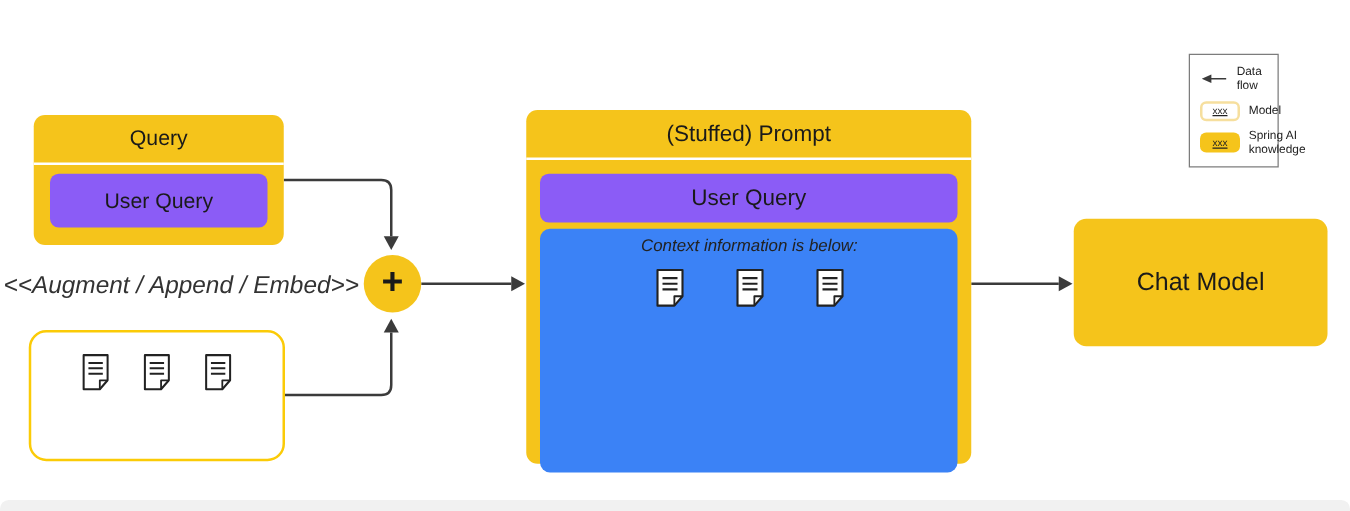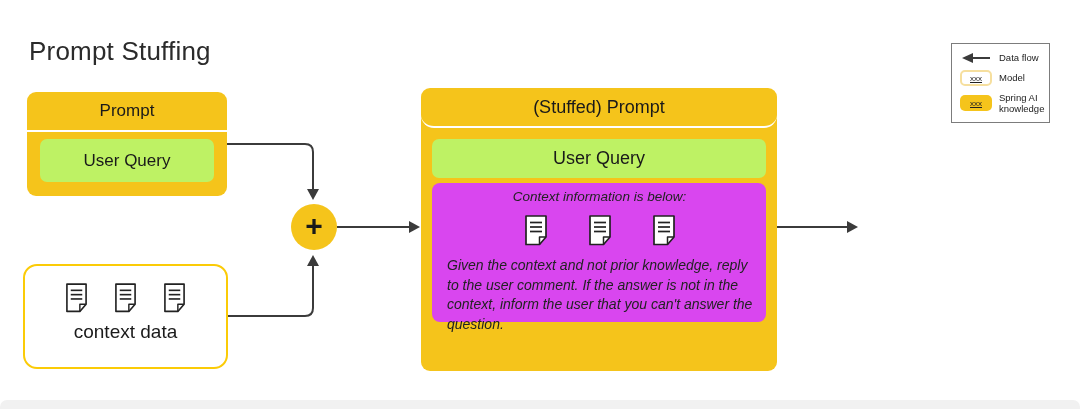--- a/index.html
+++ b/index.html
@@ -7,34 +7,34 @@
     position:relative;width:1080px;height:409px;overflow:hidden;
     font-family:"Liberation Sans","DejaVu Sans",sans-serif;
     color:#1f1f1f;background:#ffffff;
   }
   .abs{position:absolute;}
 
   
   .page-title{left:29px;top:36px;font-size:26px;font-weight:500;color:#2b2b2b;letter-spacing:.2px;}
 
   
-  .legend{left:951px;top:43px;width:99px;border:1px solid #7c7c7c;background:#fff;
+  .legend{left:951px;top:43px;width:72px;border:1px solid #7c7c7c;background:#fff;
           box-sizing:border-box;padding:8px 5px 7px 8px;display:flex;flex-direction:column;gap:6px;}
   .legend-row{display:flex;align-items:center;gap:7px;}
   .legend-label{font-size:9.5px;color:#222;line-height:1.2;}
   .chip{width:32px;height:16px;border-radius:5px;display:flex;align-items:center;justify-content:center;
         font-size:8px;color:#222;box-sizing:border-box;flex:0 0 auto;text-decoration:underline;}
   .chip-data{background:#fff;border:2px solid #f6df9e;}
   .chip-spring{background:#f5c41b;}
 
   
   .ynode{background:#f5c41b;border-radius:9px;box-sizing:border-box;}
   .ynode-header{display:flex;align-items:center;justify-content:center;
                 border-bottom:2px solid #ffffff;color:#1a1a1a;}
-  .white-sub{background:#bef264;border-radius:7px;display:flex;align-items:center;justify-content:center;
+  .white-sub{background:#8b5cf6;border-radius:7px;display:flex;align-items:center;justify-content:center;
              color:#1a1a1a;}
 
   
   .prompt-box{left:27px;top:92px;width:200px;height:104px;}
   .prompt-box .ynode-header{height:38px;font-size:17px;}
   .prompt-inner{left:40px;top:139px;width:174px;height:43px;font-size:17px;}
 
   
   .augment{left:2px;top:217px;width:286px;text-align:center;font-size:19.5px;font-style:italic;color:#333;}
 
@@ -44,23 +44,23 @@
                font-size:30px;font-weight:bold;color:#1a1a1a;line-height:1;padding-bottom:3px;box-sizing:border-box;}
 
   
   .context-box{left:23px;top:264px;width:205px;height:105px;background:#fff;border:2.5px solid #fbcb07;
                border-radius:14px;box-sizing:border-box;display:flex;flex-direction:column;align-items:center;}
   .context-box .icons{display:flex;gap:26px;margin-top:15px;}
   .context-label{font-size:19px;color:#1a1a1a;margin-top:6px;}
 
   
   .stuffed-box{left:421px;top:88px;width:356px;height:283px;}
-  .stuffed-box .ynode-header{height:38px;font-size:18px;border-radius:13px;}
+  .stuffed-box .ynode-header{height:38px;font-size:18px;}
   .stuffed-uq{left:432px;top:139px;width:334px;height:39px;font-size:18px;}
-  .stuffed-ctx{left:432px;top:183px;width:334px;height:139px;background:#d946ef;border-radius:8px;
+  .stuffed-ctx{left:432px;top:183px;width:334px;height:195px;background:#3b82f6;border-radius:8px;
                box-sizing:border-box;padding:6px 14px 0 15px;}
   .ctx-header{text-align:center;font-size:13.5px;font-style:italic;color:#222;}
   .stuffed-ctx .icons{display:flex;justify-content:center;gap:40px;margin-top:9px;}
   .ctx-paragraph{margin-top:8px;font-size:14px;font-style:italic;color:#222;line-height:1.4;width:312px;}
 
   
   .chat-model{left:859px;top:175px;width:203px;height:102px;background:#f5c41b;border-radius:10px;
               display:flex;align-items:center;justify-content:center;font-size:20px;color:#1a1a1a;}
 
   
@@ -82,45 +82,45 @@
     <path d="M228,316 H305 Q313,316 313,308 V266" fill="none" stroke="#3b3b3b" stroke-width="2"></path>
     <polygon points="307,266 319,266 313,255" fill="#3b3b3b"></polygon>
 
     <path d="M337,227 H409" fill="none" stroke="#3b3b3b" stroke-width="2"></path>
     <polygon points="409,221 409,233 420,227" fill="#3b3b3b"></polygon>
 
     <path d="M777,227 H847" fill="none" stroke="#3b3b3b" stroke-width="2"></path>
     <polygon points="847,221 847,233 858,227" fill="#3b3b3b"></polygon>
   </svg>
 
-  <div class="abs page-title">Prompt Stuffing</div>
 
   <div class="abs legend">
     <div class="legend-row">
       <svg width="32" height="12" viewBox="0 0 32 12">
         <line x1="12" y1="6" x2="30" y2="6" stroke="#3b3b3b" stroke-width="2"></line>
         <polygon points="13,1 13,11 2,6" fill="#3b3b3b"></polygon>
       </svg>
       <span class="legend-label">Data flow</span>
     </div>
     <div class="legend-row">
       <span class="chip chip-data">xxx</span>
       <span class="legend-label">Model</span>
     </div>
     <div class="legend-row">
       <span class="chip chip-spring">xxx</span>
       <span class="legend-label" style="width:52px;">Spring AI knowledge</span>
     </div>
   </div>
 
   <div class="abs ynode prompt-box">
-    <div class="ynode-header">Prompt</div>
+    <div class="ynode-header">Query</div>
   </div>
   <div class="abs white-sub prompt-inner">User Query</div>
 
+  <div class="abs augment">&lt;&lt;Augment / Append / Embed&gt;&gt;</div>
 
   <div class="abs plus-circle">+</div>
 
   <div class="abs context-box">
     <div class="icons">
       <svg class="doc-icon" width="23" height="34" viewBox="0 0 24 32">
         <path d="M2 1.5 H22 V22.5 L15.5 30 H2 Z" fill="#fff" stroke="#222" stroke-width="1.7" stroke-linejoin="round"></path>
         <path d="M22 22.5 H15.5 V30" fill="none" stroke="#222" stroke-width="1.5" stroke-linejoin="round"></path>
         <line x1="6" y1="8" x2="18" y2="8" stroke="#222" stroke-width="1.7"></line>
         <line x1="6" y1="12.5" x2="18" y2="12.5" stroke="#222" stroke-width="1.7"></line>
@@ -134,21 +134,20 @@
         <line x1="6" y1="17" x2="18" y2="17" stroke="#222" stroke-width="1.7"></line>
       </svg>
       <svg class="doc-icon" width="23" height="34" viewBox="0 0 24 32">
         <path d="M2 1.5 H22 V22.5 L15.5 30 H2 Z" fill="#fff" stroke="#222" stroke-width="1.7" stroke-linejoin="round"></path>
         <path d="M22 22.5 H15.5 V30" fill="none" stroke="#222" stroke-width="1.5" stroke-linejoin="round"></path>
         <line x1="6" y1="8" x2="18" y2="8" stroke="#222" stroke-width="1.7"></line>
         <line x1="6" y1="12.5" x2="18" y2="12.5" stroke="#222" stroke-width="1.7"></line>
         <line x1="6" y1="17" x2="18" y2="17" stroke="#222" stroke-width="1.7"></line>
       </svg>
     </div>
-    <div class="context-label">context data</div>
   </div>
 
   <div class="abs ynode stuffed-box">
     <div class="ynode-header">(Stuffed) Prompt</div>
   </div>
   <div class="abs white-sub stuffed-uq">User Query</div>
   <div class="abs stuffed-ctx">
     <div class="ctx-header">Context information is below:</div>
     <div class="icons">
       <svg class="doc-icon" width="24" height="35" viewBox="0 0 24 32">
@@ -166,19 +165,19 @@
         <line x1="6" y1="17" x2="18" y2="17" stroke="#222" stroke-width="1.7"></line>
       </svg>
       <svg class="doc-icon" width="24" height="35" viewBox="0 0 24 32">
         <path d="M2 1.5 H22 V22.5 L15.5 30 H2 Z" fill="#fff" stroke="#222" stroke-width="1.7" stroke-linejoin="round"></path>
         <path d="M22 22.5 H15.5 V30" fill="none" stroke="#222" stroke-width="1.5" stroke-linejoin="round"></path>
         <line x1="6" y1="8" x2="18" y2="8" stroke="#222" stroke-width="1.7"></line>
         <line x1="6" y1="12.5" x2="18" y2="12.5" stroke="#222" stroke-width="1.7"></line>
         <line x1="6" y1="17" x2="18" y2="17" stroke="#222" stroke-width="1.7"></line>
       </svg>
     </div>
-    <div class="ctx-paragraph">Given the context and not prior knowledge, reply to the user comment. If the answer is not in the context, inform the user that you can't answer the question.</div>
   </div>
 
+  <div class="abs chat-model">Chat Model</div>
 
   <div class="abs bottom-bar"></div>
 
 </div>
 
 </body></html>

